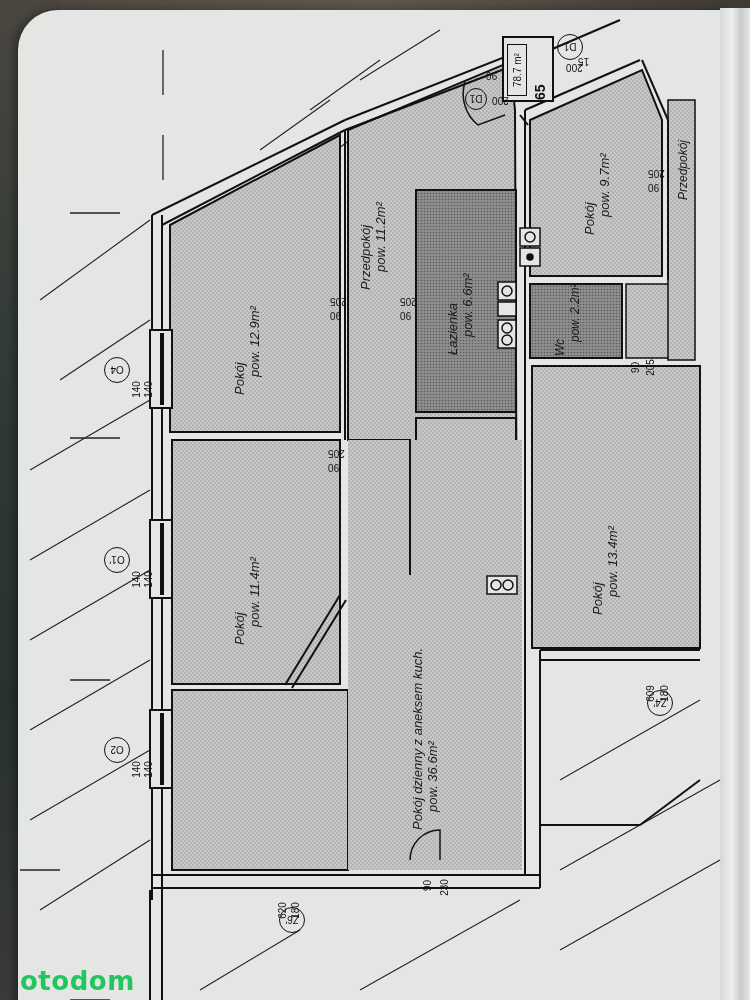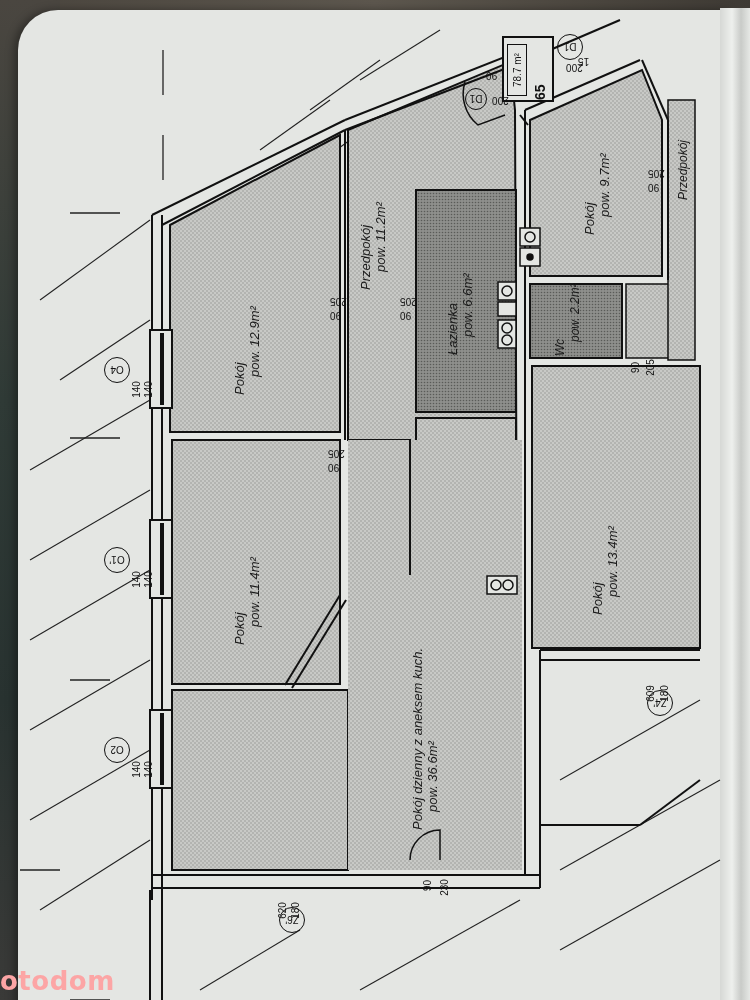--- a/index.html
+++ b/index.html
@@ -11,21 +11,21 @@
   .plan { position:absolute; left:0; top:0; width:750px; height:1000px; }
   .lbl { position:absolute; transform-origin:left top; white-space:nowrap; color:#1a1a1a; font-style:italic; font-size:13px; line-height:15px; }
   .lbl .l2 { display:block; }
   .rot { transform:rotate(-90deg); }
   .rot180 { transform:rotate(180deg); }
   .tag { position:absolute; font-size:10px; color:#111; white-space:nowrap; }
   .circle { position:absolute; width:24px; height:24px; border:1.5px solid #111; border-radius:50%; font-size:10px; display:flex; align-items:center; justify-content:center; transform:rotate(180deg); color:#111; background:transparent; }
   .apt-box { position:absolute; left:502px; top:36px; width:48px; height:62px; border:2px solid #111; transform:rotate(180deg); background:#e4e6e3; }
   .apt-num { position:absolute; left:4px; top:0; font-size:14px; font-weight:bold; writing-mode:vertical-rl; color:#111; }
   .apt-area { position:absolute; right:3px; top:4px; width:18px; height:50px; border:1px solid #111; font-size:10px; writing-mode:vertical-rl; display:flex; align-items:center; justify-content:center; color:#111; }
-  .watermark { position:absolute; left:0; top:966px; font-size:26px; font-weight:bold; color:#fca5a5; letter-spacing:0.5px; font-family:"DejaVu Sans", sans-serif; }
+  .watermark { position:absolute; left:20px; top:966px; font-size:26px; font-weight:bold; color:#22c55e; letter-spacing:0.5px; font-family:"DejaVu Sans", sans-serif; }
 </style>
 </head>
 <body>
 
 <div class="bg-top"></div>
 <div class="bg-left"></div>
 <div class="paper"></div>
 <div class="paper-edge"></div>
 
 <svg class="plan" viewBox="0 0 750 1000">

